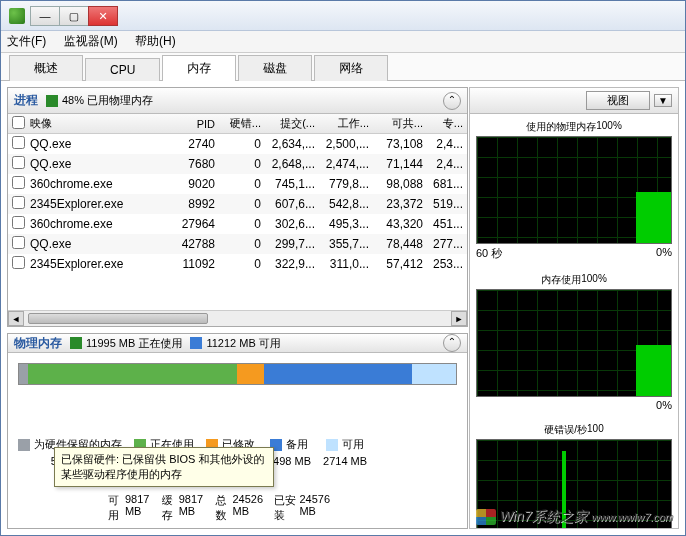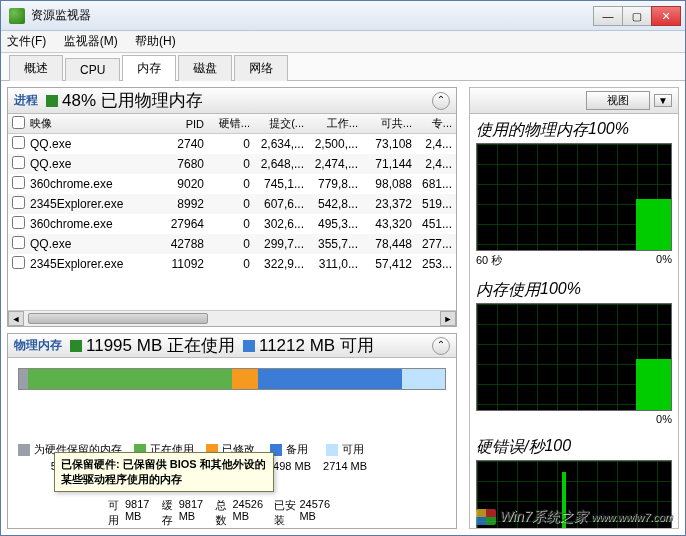--- a/index.html
+++ b/index.html
@@ -7,29 +7,29 @@
 .window { background: #fff; border: 1px solid #5a7aa8; width: 100%; height: 100%; display: flex; flex-direction: column; }
 .titlebar { background: linear-gradient(#f4f7fb,#dde6f2); height: 30px; display: flex; align-items: center; padding: 0 4px 0 8px; border-bottom: 1px solid #b8c6da; }
 .titlebar .icon { width: 16px; height: 16px; margin-right: 6px; background: radial-gradient(circle at 30% 30%, #6dc24a, #2a7a1a); border-radius: 2px; }
 .titlebar .title { flex: 1; }
 .winbtns { display: flex; }
 .winbtn { width: 30px; height: 20px; background: linear-gradient(#f7f7f7,#dedede); border: 1px solid #9aa; margin-left: -1px; text-align: center; line-height: 18px; font-size: 11px; }
 .winbtn.close { background: linear-gradient(#e77,#d33); color: #fff; border-color: #a33; }
 .menubar { height: 22px; padding: 2px 6px; border-bottom: 1px solid #ccc; background: #f5f5f5; }
 .menubar span { margin-right: 14px; margin-top: 7px; }
 .tabbar { height: 28px; background: #fafafa; border-bottom: 1px solid #bbb; display: flex; align-items: flex-end; padding-left: 8px; }
-.tab { padding: 4px 14px; border: 1px solid #bbb; border-bottom: none; background: #eee; margin-right: 2px; position: relative; top: 1px; }
+.tab { padding: 4px 24px; border: 1px solid #bbb; border-bottom: none; background: #eee; margin-right: 2px; position: relative; top: 1px; }
 .tab.active { background: #fff; }
-.content { flex: 1; display: flex; padding: 6px; gap: 12px; overflow: hidden; }
+.content { flex: 1; display: flex; padding: 6px; gap: 1px; overflow: hidden; }
 .left { flex: 1; display: flex; flex-direction: column; gap: 6px; min-width: 0; }
 .right { width: 210px; border: 1px solid #bbb; background: #fff; display: flex; flex-direction: column; overflow: hidden; }
 .panel { border: 1px solid #aaa; background: #fff; display: flex; flex-direction: column; overflow: hidden; }
 .panel-hdr { height: 26px; background: linear-gradient(#fefefe,#e4e4e4); border-bottom: 1px solid #bbb; display: flex; align-items: center; padding: 0 6px; gap: 8px; }
 .panel-hdr .ptitle { font-weight: bold; color: #2a5aa0; }
-.panel-hdr .pmeta { display: flex; align-items: center; gap: 4px; font-size: 17px; }
+.panel-hdr .pmeta { display: flex; align-items: center; gap: 4px; font-size: 11px; }
 .sq { width: 12px; height: 12px; display: inline-block; }
 .expander { width: 18px; height: 18px; border: 1px solid #999; border-radius: 50%; background: linear-gradient(#fff,#ddd); text-align: center; line-height: 14px; margin-left: auto; font-size: 10px; }
 .table { flex: 1; overflow: hidden; }
 .thead, .trow { display: flex; align-items: center; height: 20px; }
 .thead { background: linear-gradient(#fafafa,#e8e8e8); border-bottom: 1px solid #ccc; font-size: 11px; }
 .th, .td { padding: 0 4px; overflow: hidden; white-space: nowrap; text-overflow: ellipsis; }
 .c0 { width: 18px; }
 .c1 { flex: 1; min-width: 0; }
 .c2 { width: 46px; text-align: right; }
 .c3 { width: 46px; text-align: right; }
@@ -45,41 +45,40 @@
 .scrollstrip .ab.l { left: 0; }
 .scrollstrip .ab.r { right: 0; }
 .pmem-body { padding: 10px; flex: 1; position: relative; }
 .bar { display: flex; height: 22px; border: 1px solid #888; }
 .seg { height: 100%; }
 .legend { display: flex; gap: 12px; margin-top: 8px; font-size: 11px; }
 .legend .litm { display: flex; flex-direction: column; align-items: center; gap: 3px; margin-top: 44px; }
 .legend .lrow { display: flex; align-items: center; gap: 4px; }
 .stats { display: flex; flex-direction: row; gap: 3px; margin-top: 26px; font-size: 11px; width: 230px; margin-left: 90px; }
 .stats .srow { display: flex; justify-content: space-between; }
-.tooltip { position: absolute; left: 46px; top: 94px; width: 220px; background: #ffffe8; border: 1px solid #7a7a50; padding: 4px 6px; font-size: 11px; box-shadow: 2px 2px 4px rgba(0,0,0,0.2); font-weight: bold; }
+.tooltip { position: absolute; left: 46px; top: 94px; width: 220px; background: #ffffe8; border: 1px solid #7a7a50; padding: 4px 6px; font-size: 11px; box-shadow: 2px 2px 4px rgba(0,0,0,0.2); }
 .right-hdr { height: 26px; background: linear-gradient(#fefefe,#e4e4e4); border-bottom: 1px solid #bbb; display: flex; align-items: center; justify-content: flex-end; padding: 0 6px; gap: 4px; }
 .viewbtn { background: linear-gradient(#fff,#ddd); border: 1px solid #999; padding: 1px 20px; font-size: 11px; }
 .dropbtn { background: linear-gradient(#fff,#ddd); border: 1px solid #999; width: 18px; text-align: center; font-size: 10px; }
 .graphs { flex: 1; overflow: hidden; padding: 4px 6px; }
 .graph { margin-bottom: 8px; }
-.graph .ghead { display: flex; justify-content: flex-start; font-size: 16px; padding: 2px 0; font-style: italic; }
+.graph .ghead { display: flex; justify-content: center; font-size: 10px; padding: 2px 0; }
 .graph .gbox { height: 108px; background: #000; border: 1px solid #666; position: relative; overflow: hidden; }
 .grid { position: absolute; inset: 0; background-image: linear-gradient(#083808 1px, transparent 1px), linear-gradient(90deg, #083808 1px, transparent 1px); background-size: 20px 20px; }
 .shape { position: absolute; background: #0c0; }
 .graph .gfoot { display: flex; justify-content: space-between; font-size: 11px; padding: 2px 0; }
 .watermark { position: absolute; right: 12px; bottom: 10px; font-size: 14px; font-style: italic; opacity: 0.7; color: #333; text-shadow: 1px 1px 0 #fff; display: flex; align-items: center; gap: 4px; }
 .wmflag { width: 20px; height: 16px; background: conic-gradient(#e33 0 90deg,#3c3 90deg 180deg,#39e 180deg 270deg,#fc3 270deg 360deg); border-radius: 2px; }
 </style>
 </head>
 <body>
 
 <div class="window">
   <div class="titlebar">
     <div class="icon"></div>
-    <div class="title">资源监视器</div>
     <div class="winbtns">
       <div class="winbtn">—</div>
       <div class="winbtn">▢</div>
       <div class="winbtn close">✕</div>
     </div>
   </div>
 
   <div class="menubar">
     <span>文件(F)</span>
     <span>监视器(M)</span>

